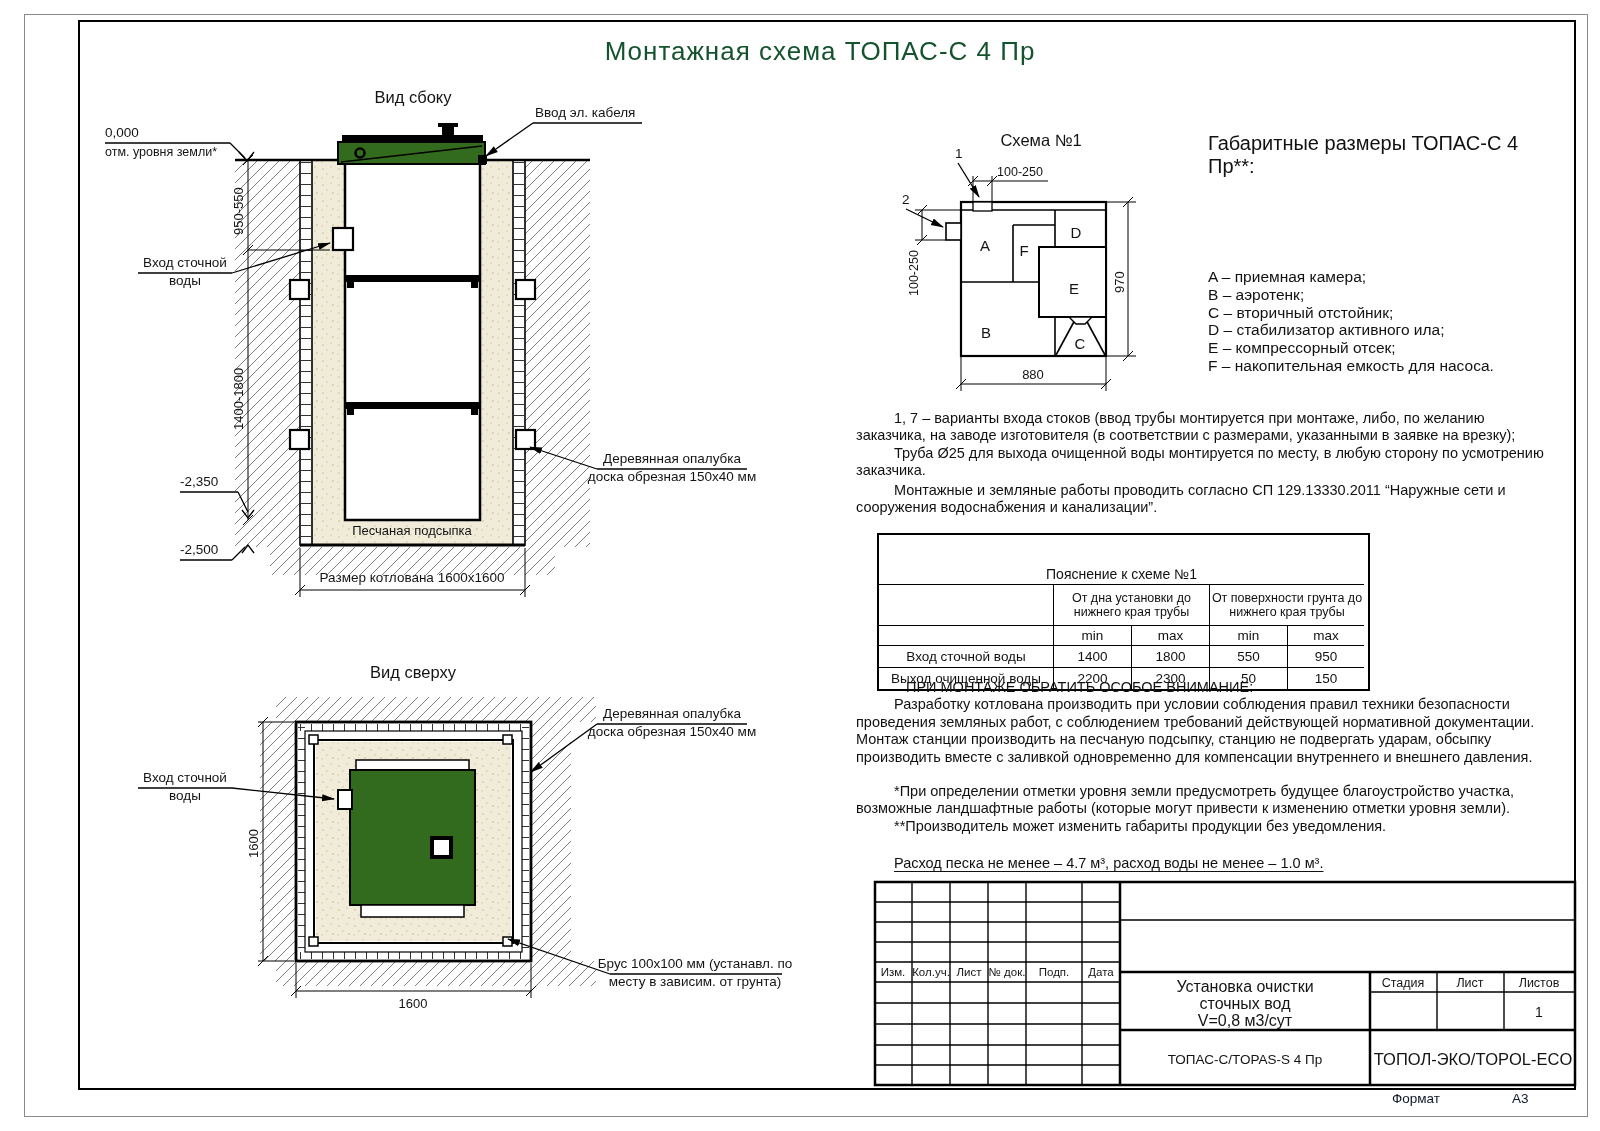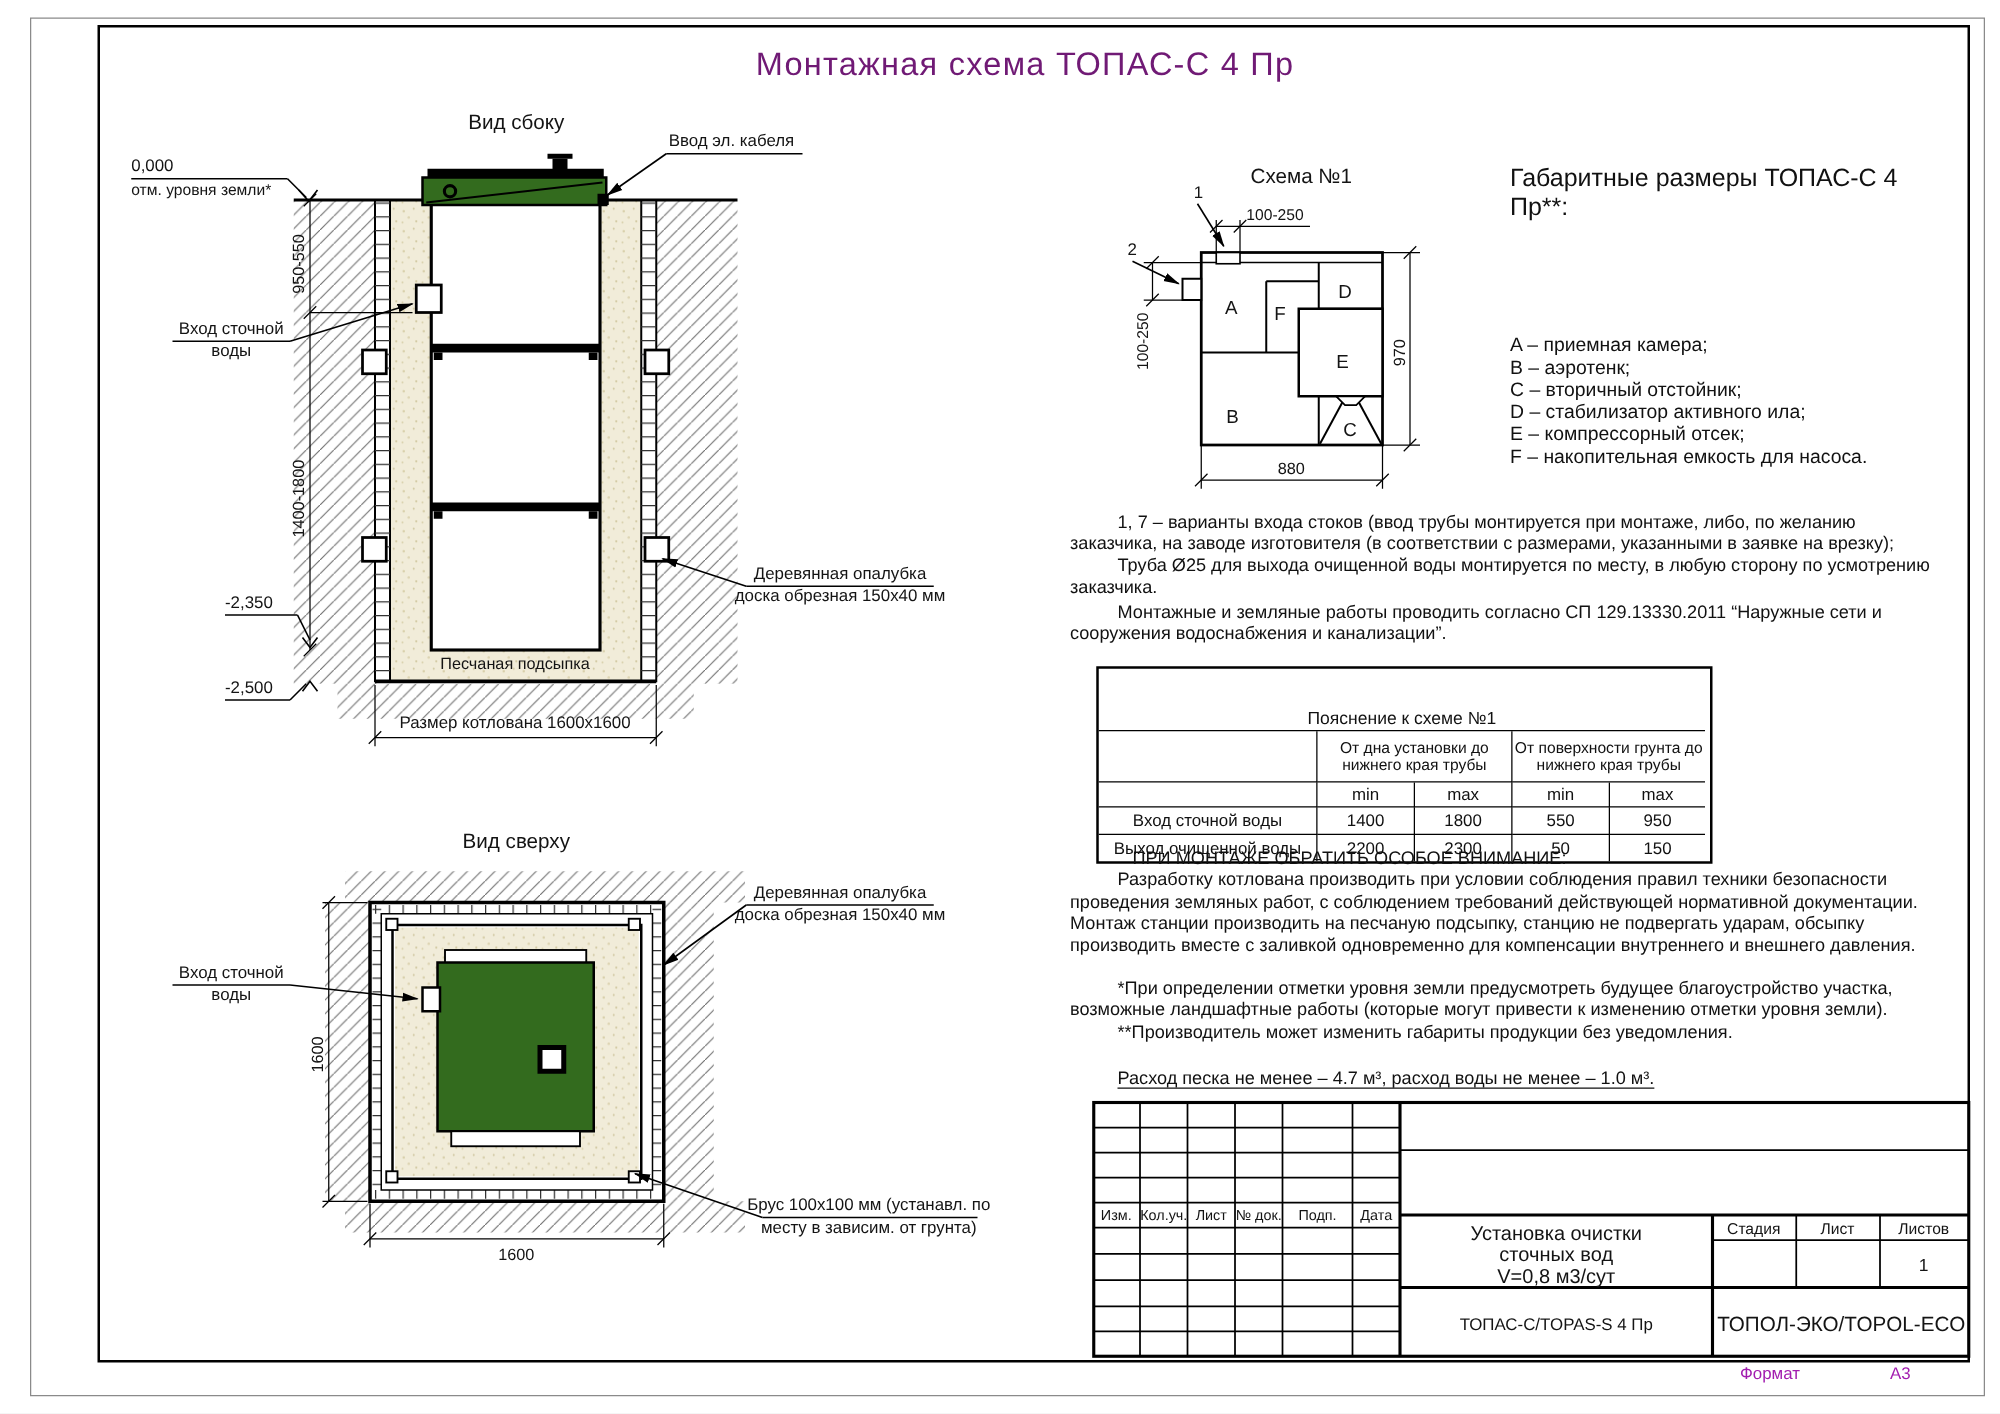--- a/index.html
+++ b/index.html
@@ -1,21 +1,21 @@
 <!DOCTYPE html>
 <html style="--lid-green: #336b1e; --sand: #f1ecd9; --line: #111111; --hatch: #6f6f6f;"><head>
 <meta charset="utf-8">
 <style>
   html,body{margin:0;padding:0;background:#e8e8e8;}
   .page{position:relative;width:1600px;height:1131px;background:#fff;
         font-family:"Liberation Sans",sans-serif;color:#111;overflow:hidden;}
   .outer-border{position:absolute;left:24px;top:14px;right:12px;bottom:14px;border:1px solid #8a8a8a;}
   .frame{position:absolute;left:78px;top:20px;width:1494px;height:1066px;border:2.5px solid #000;}
   .abs{position:absolute;}
-  .page-title{left:540px;top:36px;width:560px;text-align:center;font-size:26px;letter-spacing:1px;color:#701a75;}
+  .page-title{left:540px;top:36px;width:560px;text-align:center;font-size:26px;letter-spacing:1px;color:#14532d;}
   svg{position:absolute;overflow:visible;}
   svg text{font-family:"Liberation Sans",sans-serif;fill:#141414;}
   
   .specs-header{left:1208px;top:132px;width:340px;font-size:20px;}
   .spec-row{font-size:15.5px;height:20px;}
   .spec-label{display:inline-block;width:136px;}
   .specs-list{left:1208px;top:162px;width:360px;}
   .legend{left:1208px;top:268px;width:370px;font-size:15.5px;line-height:17.8px;}
   .par{left:856px;width:694px;font-size:14.5px;line-height:17.4px;text-align:left;}
   .indent{text-indent:38px;}
@@ -26,21 +26,21 @@
   .exp-table{left:877px;top:533px;width:489px;border:2.2px solid #000;display:grid;
              grid-template-columns:175px 78px 78px 78px 76px;font-size:13.5px;}
   .exp-cell{border-right:1.5px solid #000;border-bottom:1.5px solid #000;display:flex;
             align-items:center;justify-content:center;text-align:center;}
   .exp-cell.last{border-right:none;}
   .exp-title{grid-column:1/6;height:21px;border-bottom:1.5px solid #000;display:flex;
              align-items:center;justify-content:center;font-size:14px;margin-top:28px;}
   .h40{height:40px;font-size:12.5px;line-height:14px;}
   .h20{height:19px;}
   .h22{height:21px;text-align:right;}
-  .format-label{font-size:13.5px;color:#a21caf;}
+  .format-label{font-size:13.5px;color:#0f172a;}
 </style>
 </head>
 <body>
 
 <div class="page">
   <div class="outer-border"></div>
   <div class="frame"></div>
 
   <svg width="0" height="0">
     <defs>

